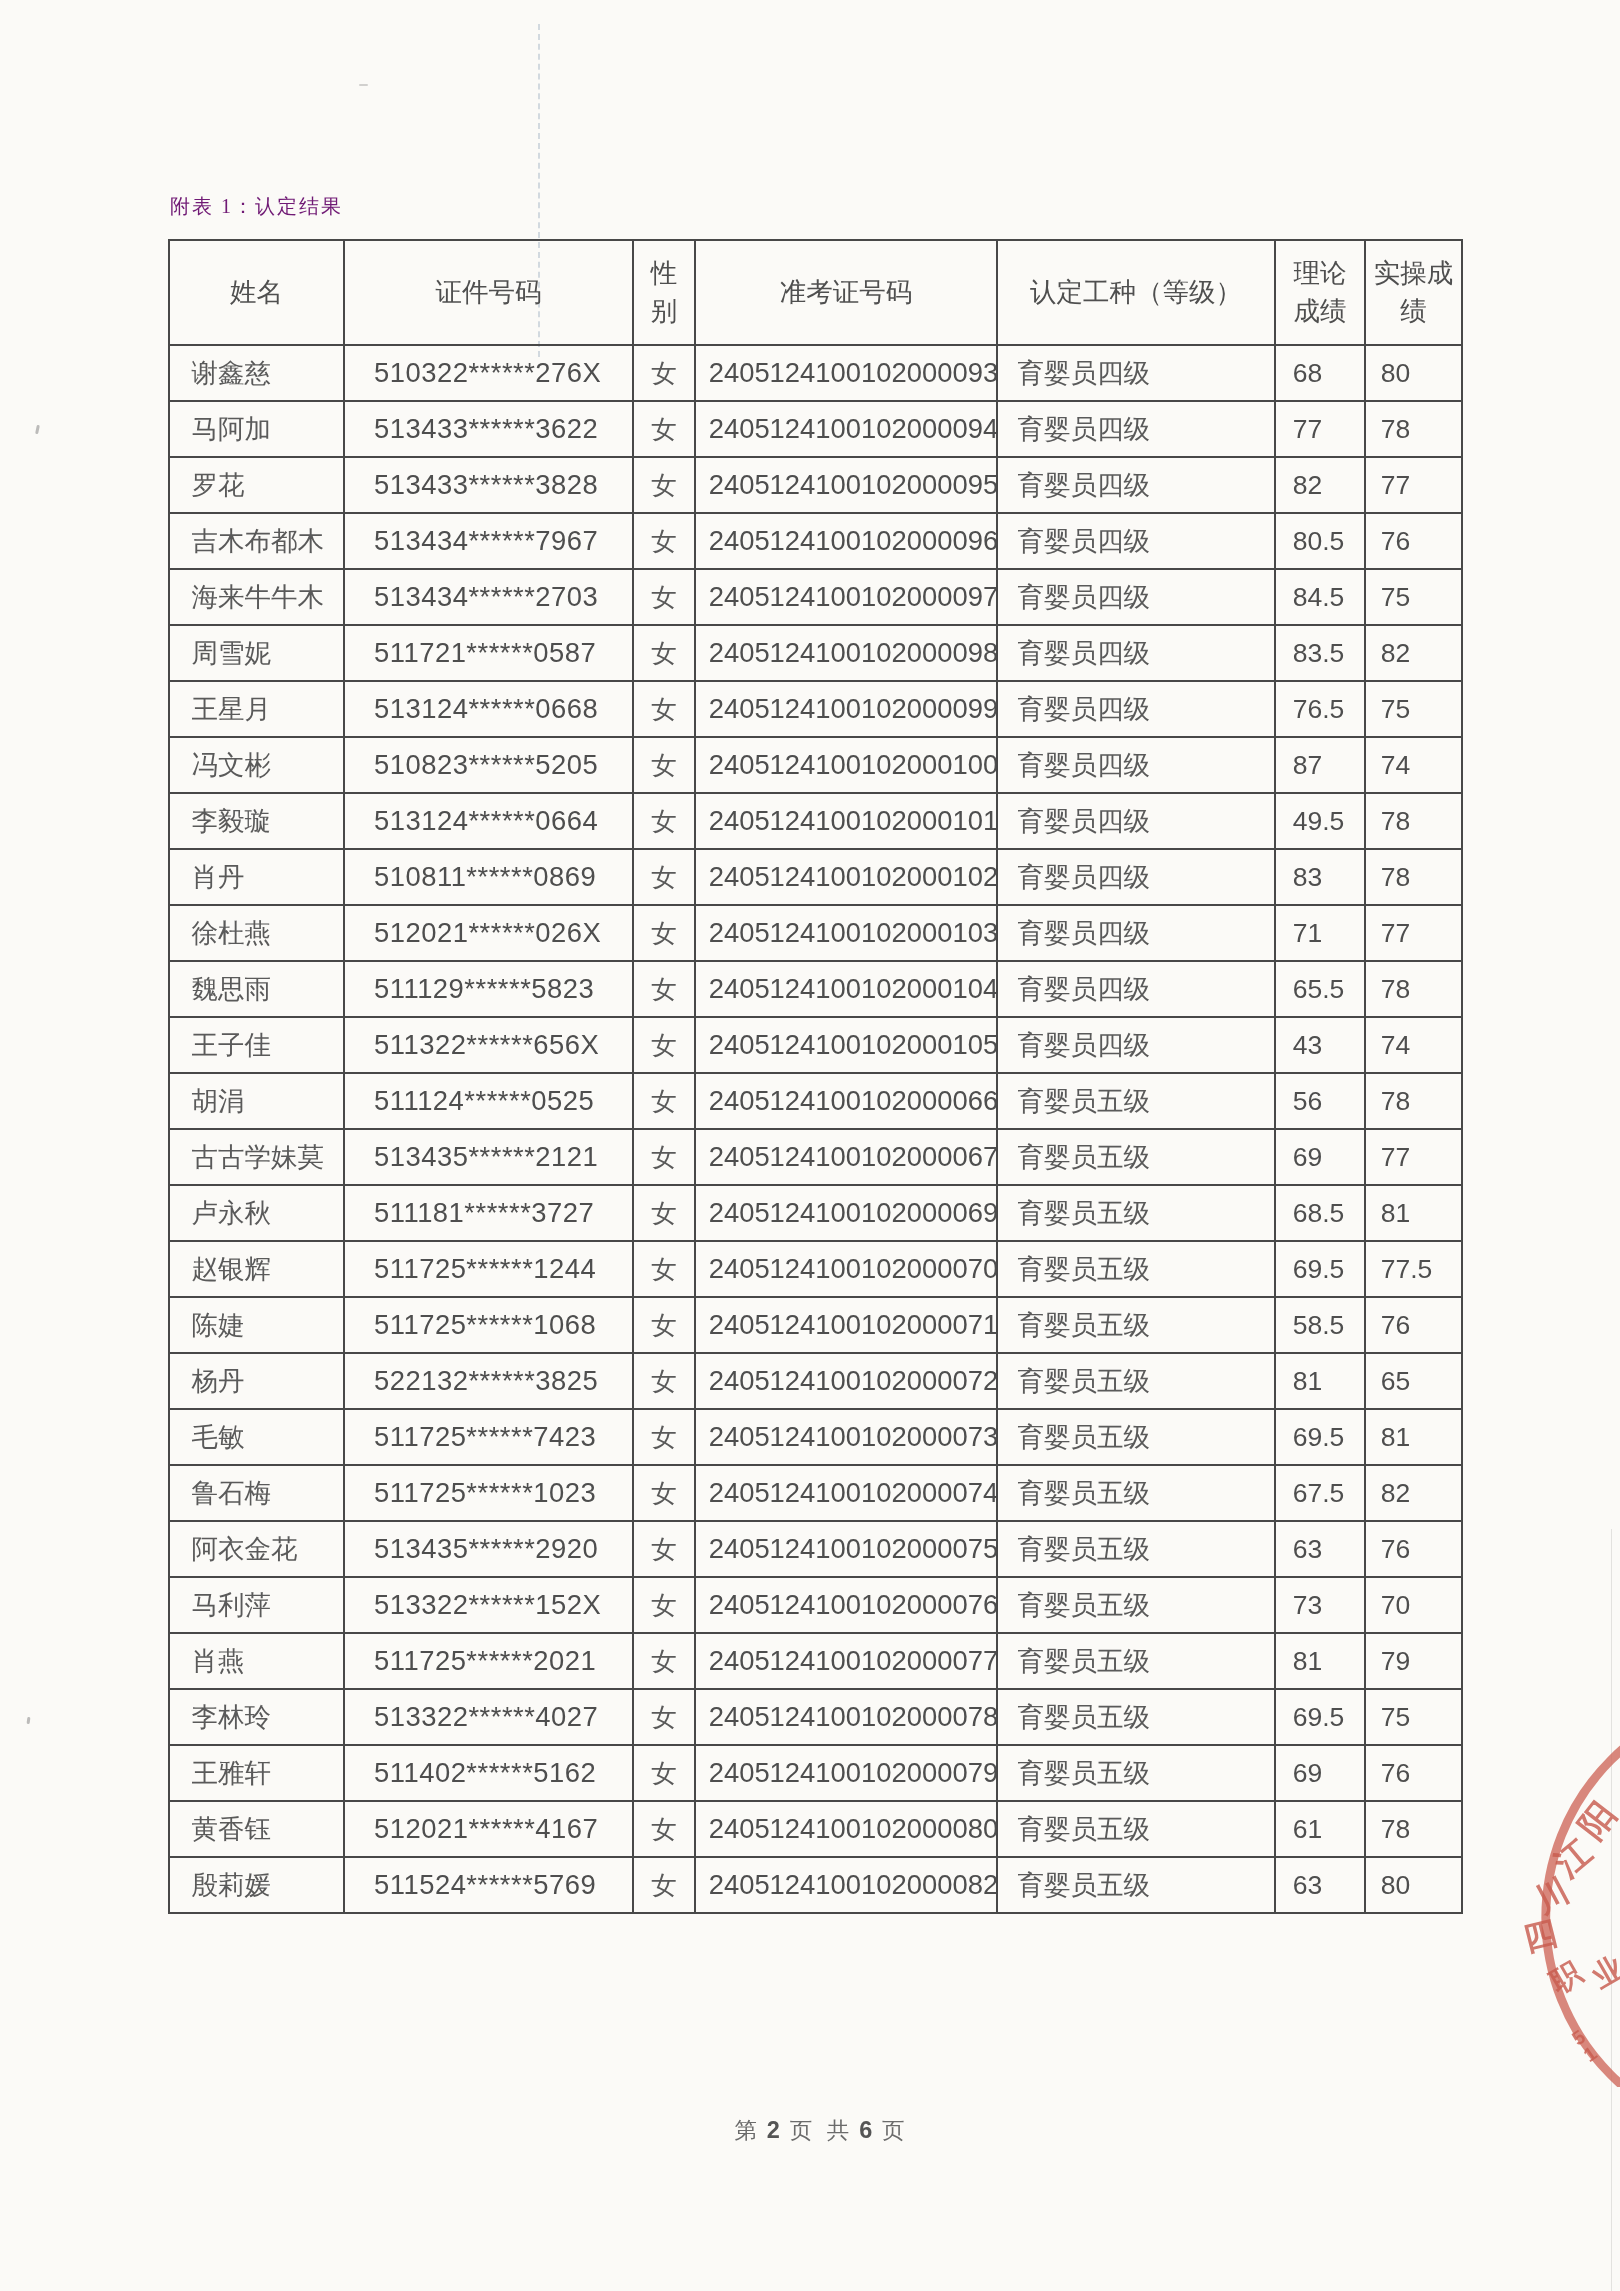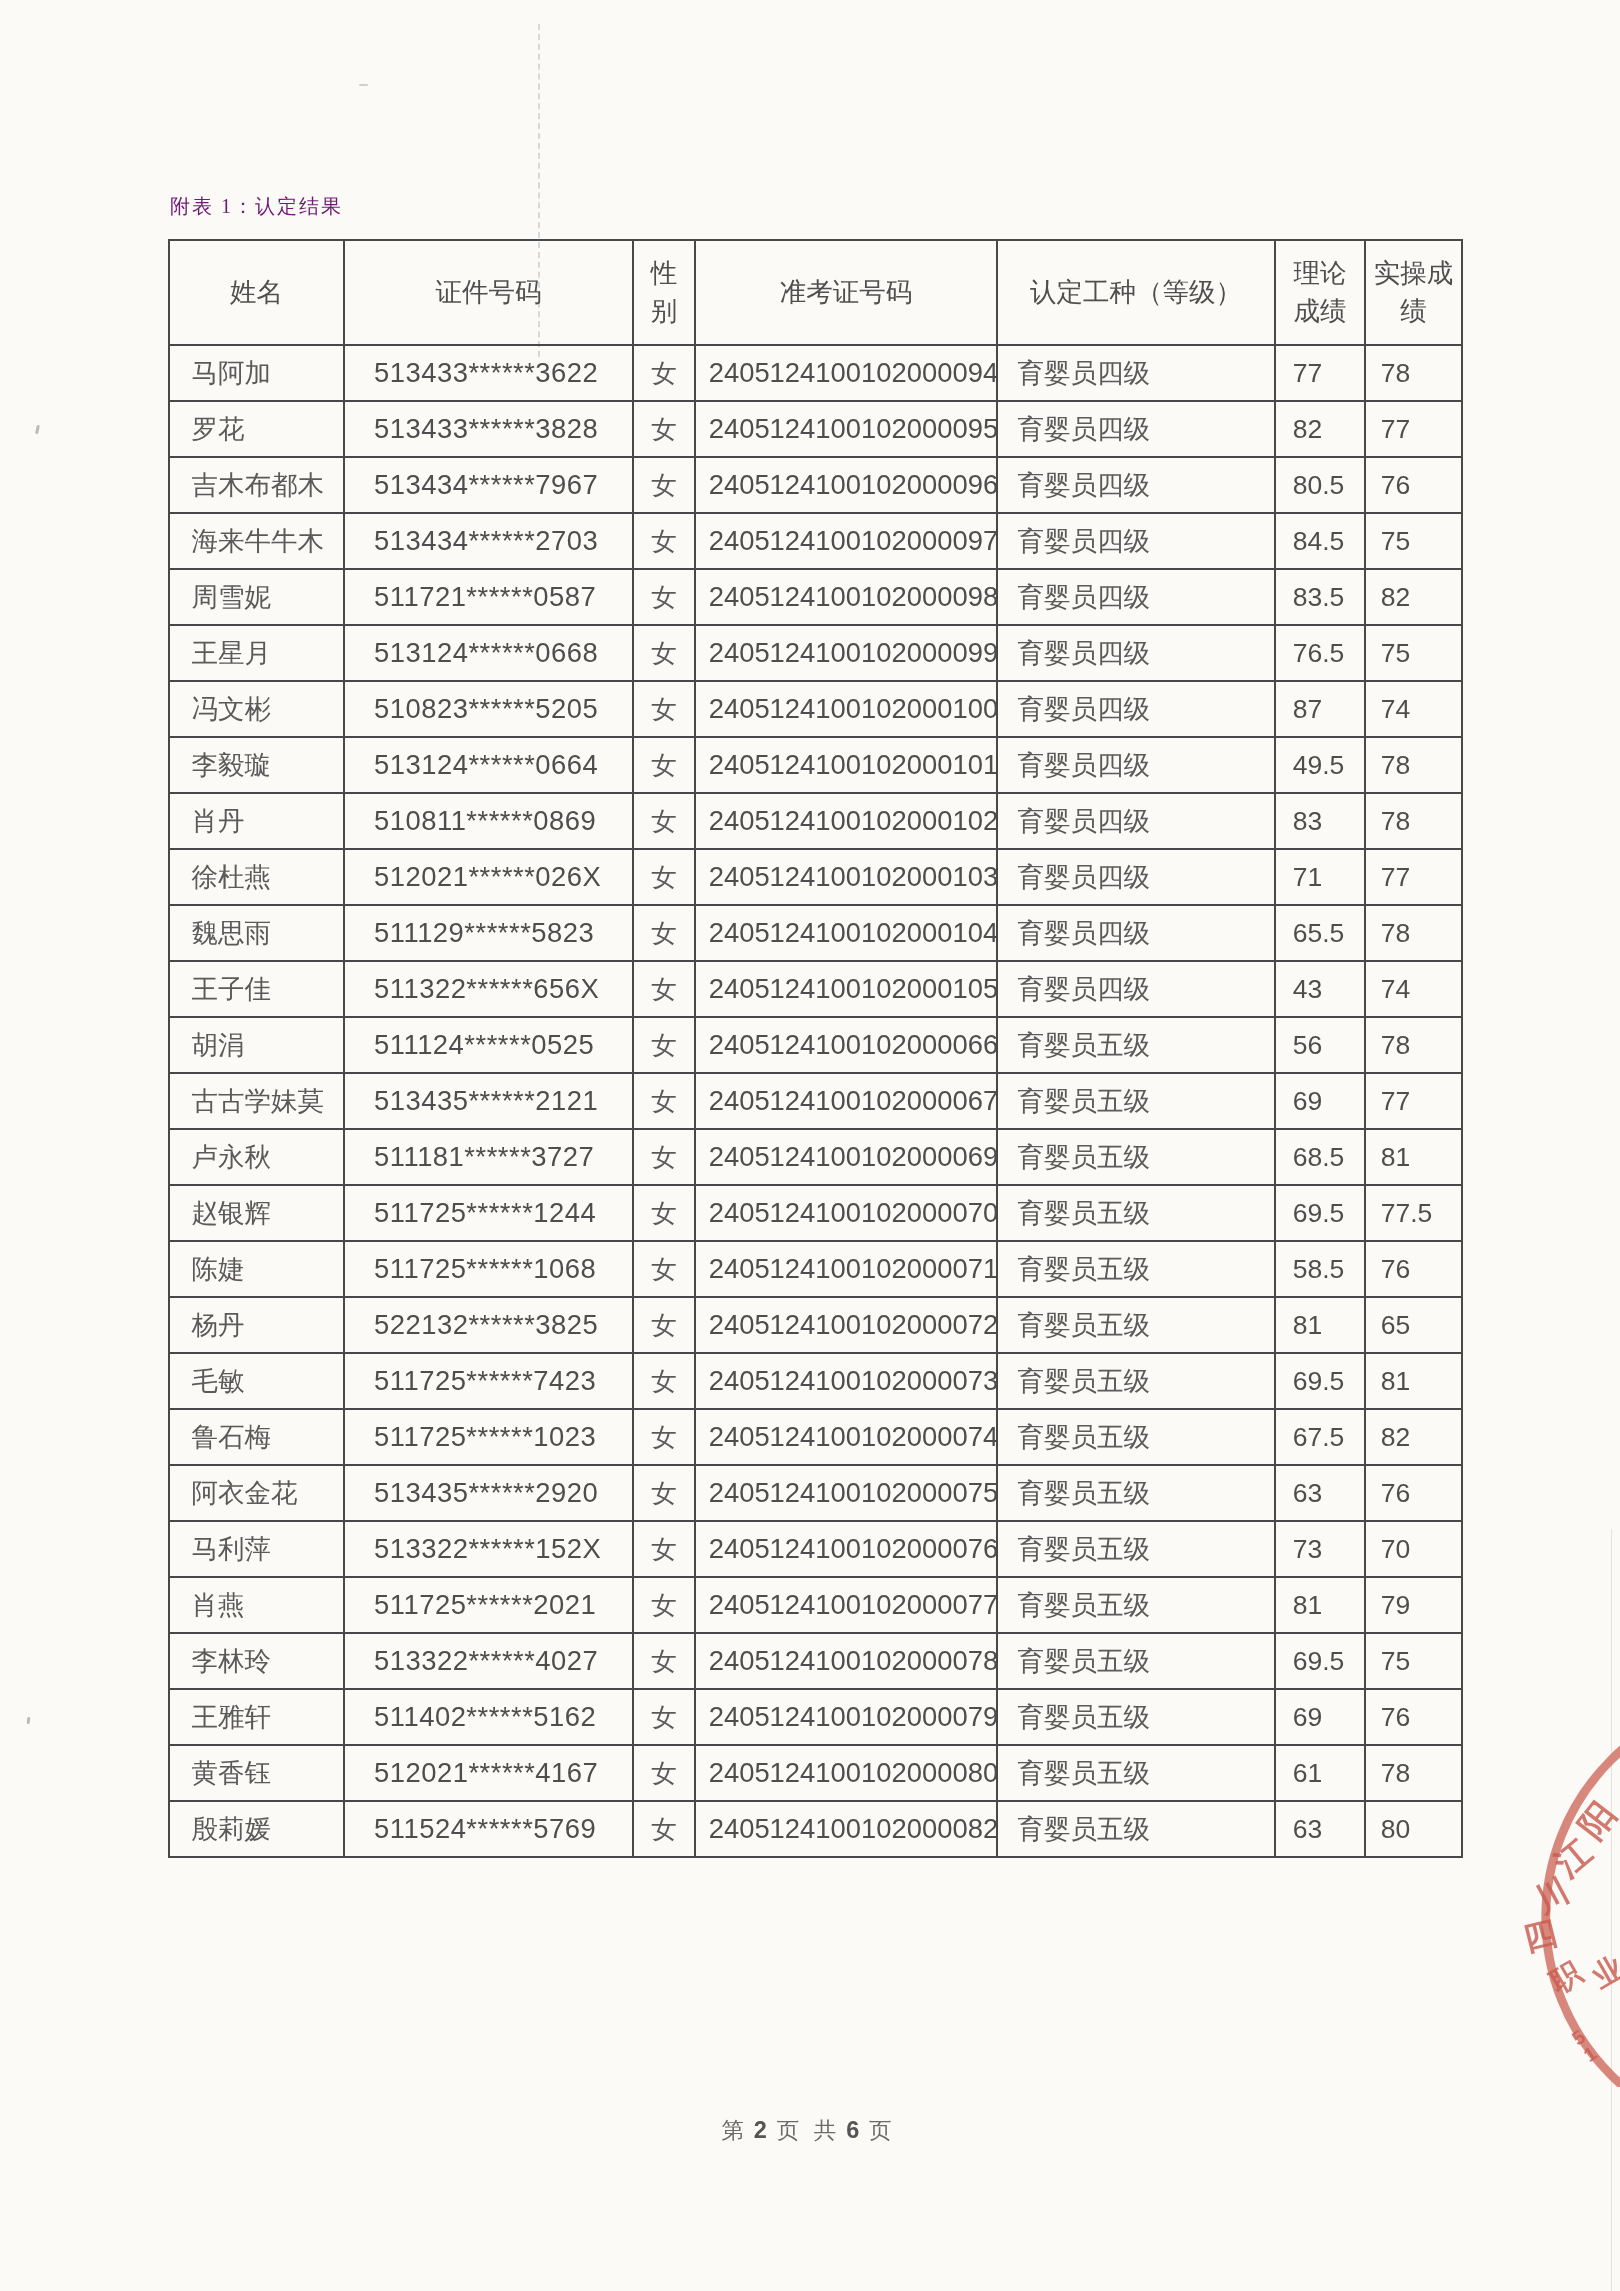--- a/index.html
+++ b/index.html
@@ -29,21 +29,21 @@
   th{font-size:26.5px;color:#4f4f4f;line-height:1.4;padding:0 5.9px;text-align:center;white-space:normal;}
   td.c0{font-size:26.5px;text-align:left;padding-left:21.6px;color:#5a5a5a;}
   td.c1{font-family:"Liberation Sans",sans-serif;font-size:27.4px;padding-left:29px;letter-spacing:0.5px;color:#4e4e4e;}
   td.c2{font-size:25.5px;text-align:center;color:#5a5a5a;}
   td.c3{font-family:"Liberation Sans",sans-serif;font-size:27.4px;padding-left:12.7px;color:#4e4e4e;}
   td.c4{font-size:26.5px;padding-left:19.6px;color:#5a5a5a;}
   td.c5{font-family:"Liberation Sans",sans-serif;font-size:26.5px;padding-left:16.7px;color:#4e4e4e;}
   td.c6{font-family:"Liberation Sans",sans-serif;font-size:26.5px;padding-left:14.7px;color:#4e4e4e;}
   
   .footer{
-    position:absolute;left:160px;top:2115px;width:1294px;text-align:center;
+    position:absolute;left:173px;top:2115px;width:1294px;text-align:center;
     font-size:22.5px;color:#6b6b6b;letter-spacing:1px;
   }
   .footer .num{
     font-family:"Liberation Sans",sans-serif;font-weight:bold;color:#555;
     font-size:23.5px;margin:0 8.8px;
   }
   .footer .w2{margin-left:13.7px;}
   
   .stamp{position:absolute;left:1493px;top:1705px;width:127px;height:382px;overflow:hidden;}
   .stamp svg{position:absolute;left:0;top:0;}
@@ -98,20 +98,29 @@
       <th>证件号码</th>
       <th>性别</th>
       <th>准考证号码</th>
       <th>认定工种（等级）</th>
       <th>理论成绩</th>
       <th>实操成绩</th>
     </tr>
   </thead>
   <tbody>
       <tr>
+        <td class="c0">谢鑫慈</td>
+        <td class="c1">510322******276X</td>
+        <td class="c2">女</td>
+        <td class="c3">2405124100102000093</td>
+        <td class="c4">育婴员四级</td>
+        <td class="c5">68</td>
+        <td class="c6">80</td>
+      </tr>
+      <tr>
         <td class="c0">马阿加</td>
         <td class="c1">513433******3622</td>
         <td class="c2">女</td>
         <td class="c3">2405124100102000094</td>
         <td class="c4">育婴员四级</td>
         <td class="c5">77</td>
         <td class="c6">78</td>
       </tr>
       <tr>
         <td class="c0">罗花</td>

